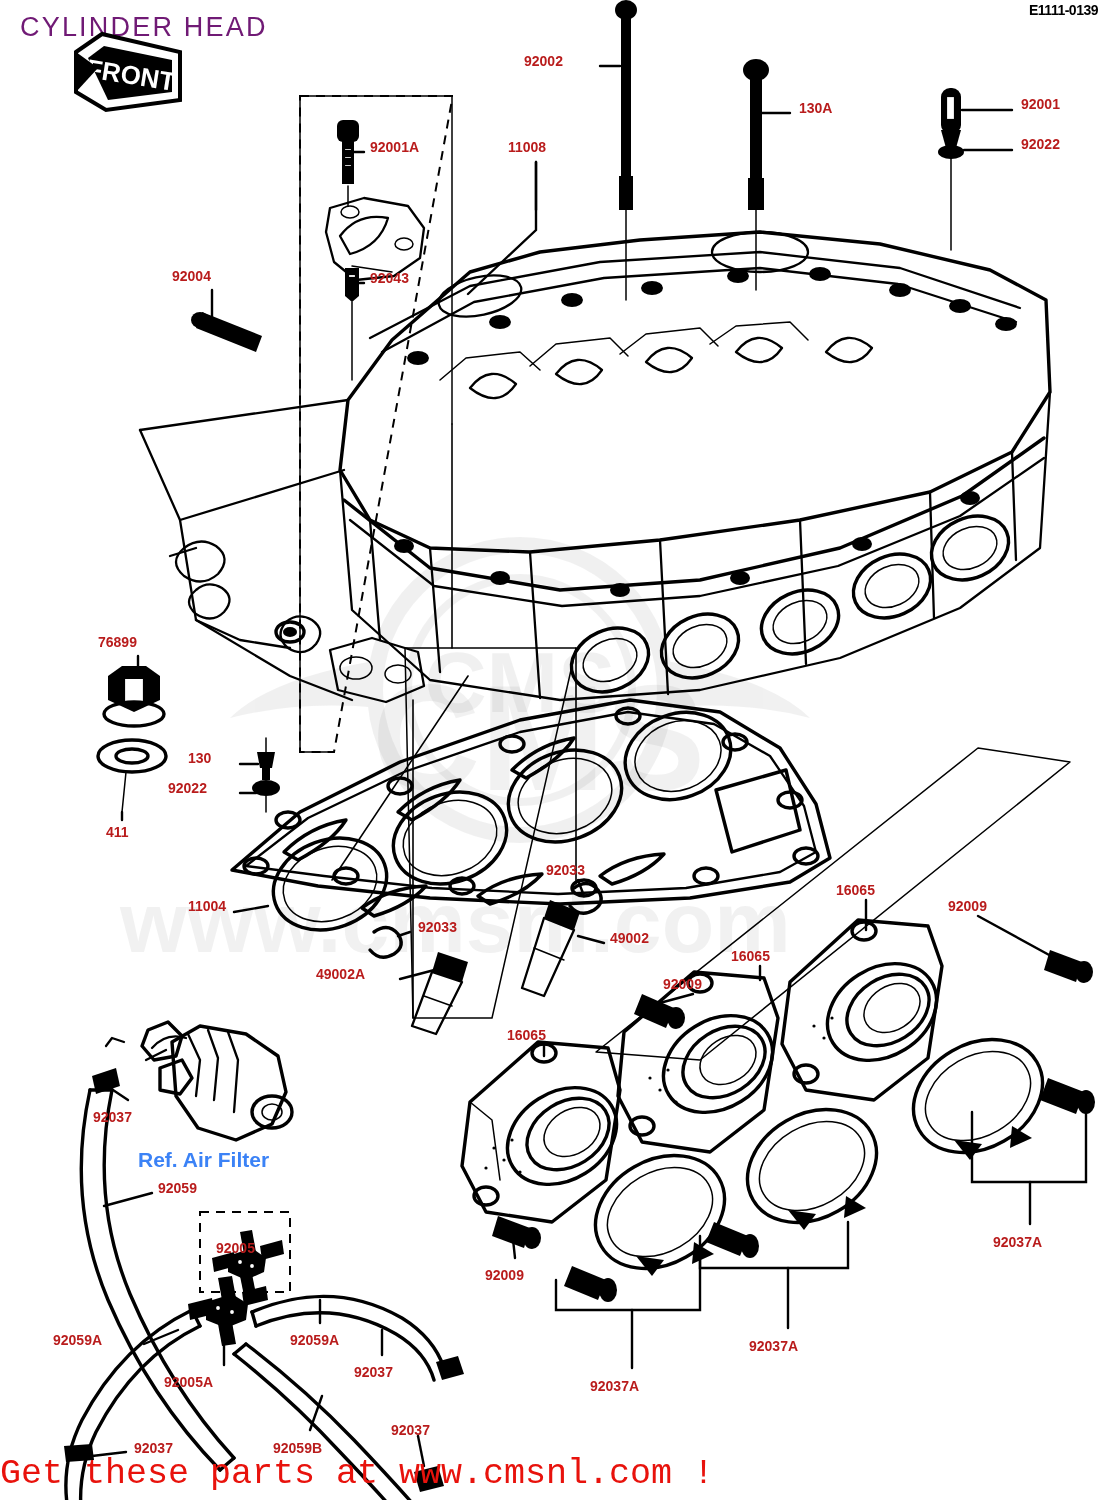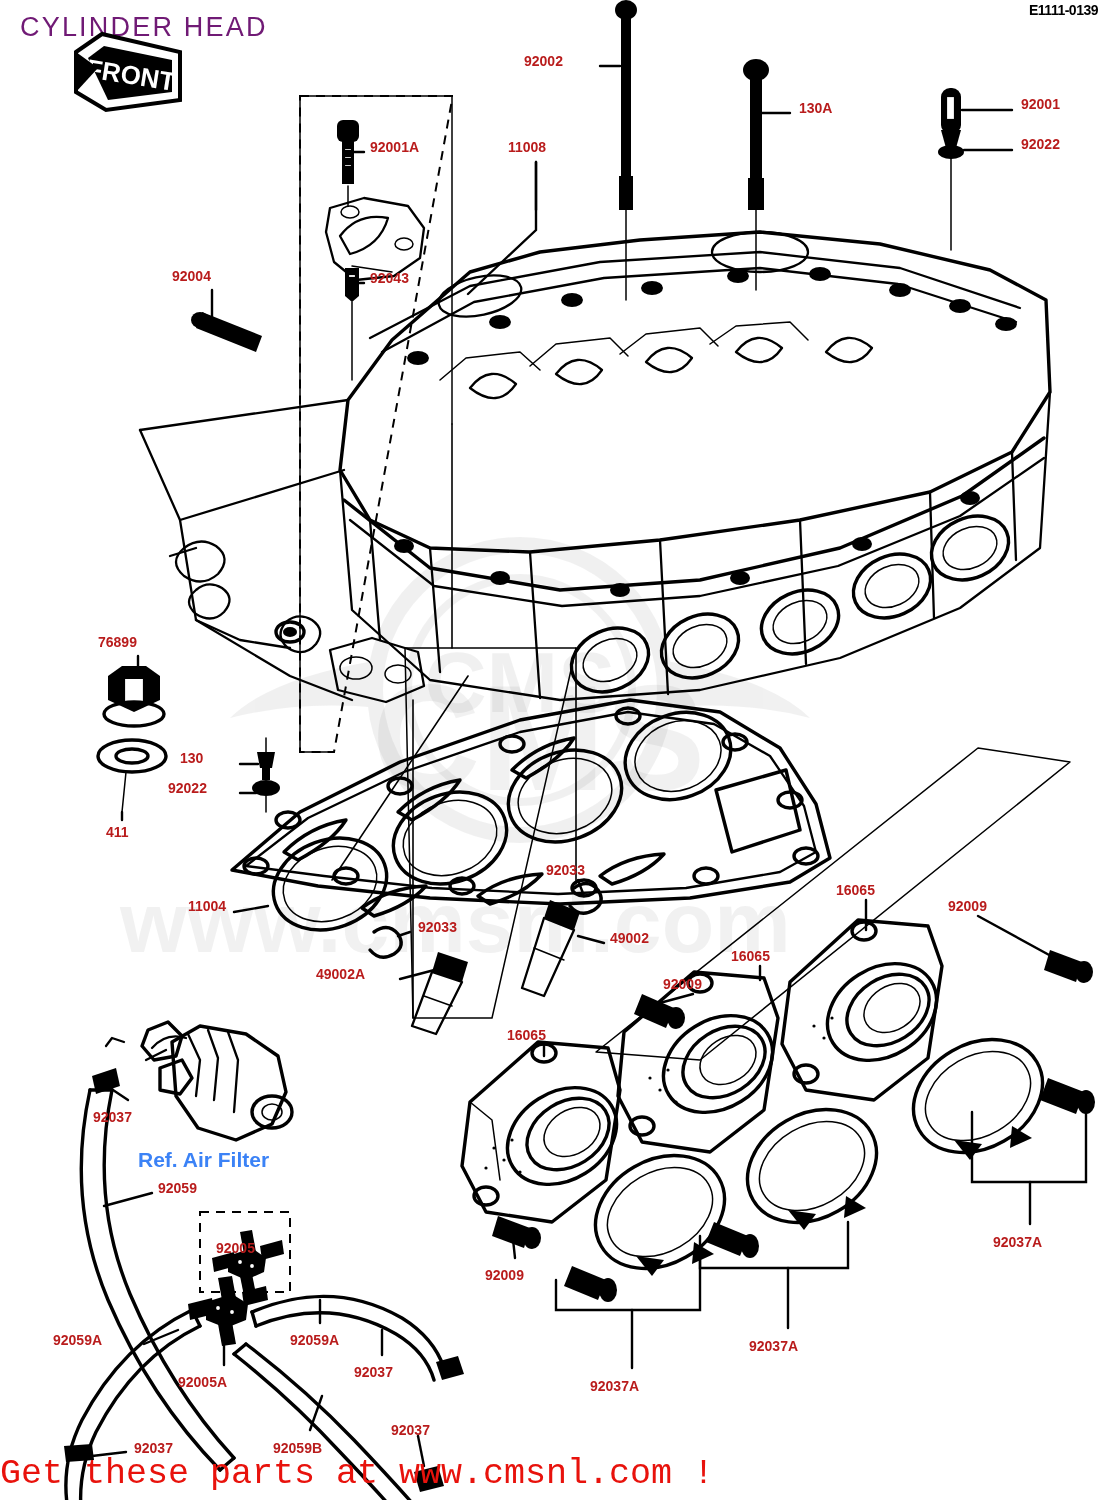--- a/index.html
+++ b/index.html
@@ -643,42 +643,42 @@
 
   <div class="callout" style="left:524px;  top:54px;">92002</div>
   <div class="callout" style="left:799px;  top:101px;">130A</div>
   <div class="callout" style="left:1021px; top:97px;">92001</div>
   <div class="callout" style="left:1021px; top:137px;">92022</div>
   <div class="callout" style="left:370px;  top:140px;">92001A</div>
   <div class="callout" style="left:508px;  top:140px;">11008</div>
   <div class="callout" style="left:370px;  top:271px;text-align:center;">92043</div>
   <div class="callout" style="left:172px;  top:269px;">92004</div>
   <div class="callout" style="left:98px;   top:635px;">76899</div>
-  <div class="callout" style="left:180px;  top:751px;">130</div>
+  <div class="callout" style="left:188px;  top:751px;">130</div>
   <div class="callout" style="left:168px;  top:781px;">92022</div>
   <div class="callout" style="left:106px;  top:825px;">411</div>
   <div class="callout" style="left:188px;  top:899px;">11004</div>
   <div class="callout" style="left:546px;  top:863px;">92033</div>
   <div class="callout" style="left:418px;  top:920px;">92033</div>
   <div class="callout" style="left:610px;  top:931px;">49002</div>
   <div class="callout" style="left:316px;  top:967px;">49002A</div>
   <div class="callout" style="left:836px;  top:883px;">16065</div>
   <div class="callout" style="left:948px;  top:899px;">92009</div>
   <div class="callout" style="left:731px;  top:949px;">16065</div>
   <div class="callout" style="left:663px;  top:977px;">92009</div>
   <div class="callout" style="left:507px;  top:1028px;">16065</div>
   <div class="callout" style="left:485px;  top:1268px;">92009</div>
   <div class="callout" style="left:590px;  top:1379px;">92037A</div>
   <div class="callout" style="left:749px;  top:1339px;">92037A</div>
   <div class="callout" style="left:993px;  top:1235px;">92037A</div>
   <div class="callout" style="left:93px;   top:1110px;">92037</div>
   <div class="callout" style="left:158px;  top:1181px;">92059</div>
   <div class="callout" style="left:216px;  top:1241px;">92005</div>
   <div class="callout" style="left:53px;   top:1333px;">92059A</div>
-  <div class="callout" style="left:178px;  top:1375px;">92005A</div>
+  <div class="callout" style="left:164px;  top:1375px;">92005A</div>
   <div class="callout" style="left:290px;  top:1333px;">92059A</div>
   <div class="callout" style="left:354px;  top:1365px;">92037</div>
   <div class="callout" style="left:134px;  top:1441px;">92037</div>
   <div class="callout" style="left:273px;  top:1441px;">92059B</div>
   <div class="callout" style="left:391px;  top:1423px;">92037</div>
 
   <div class="refnote" style="left:138px; top:1148px;">Ref. Air Filter</div>
 
   <div class="promo">Get these parts at www.cmsnl.com !</div>
 

